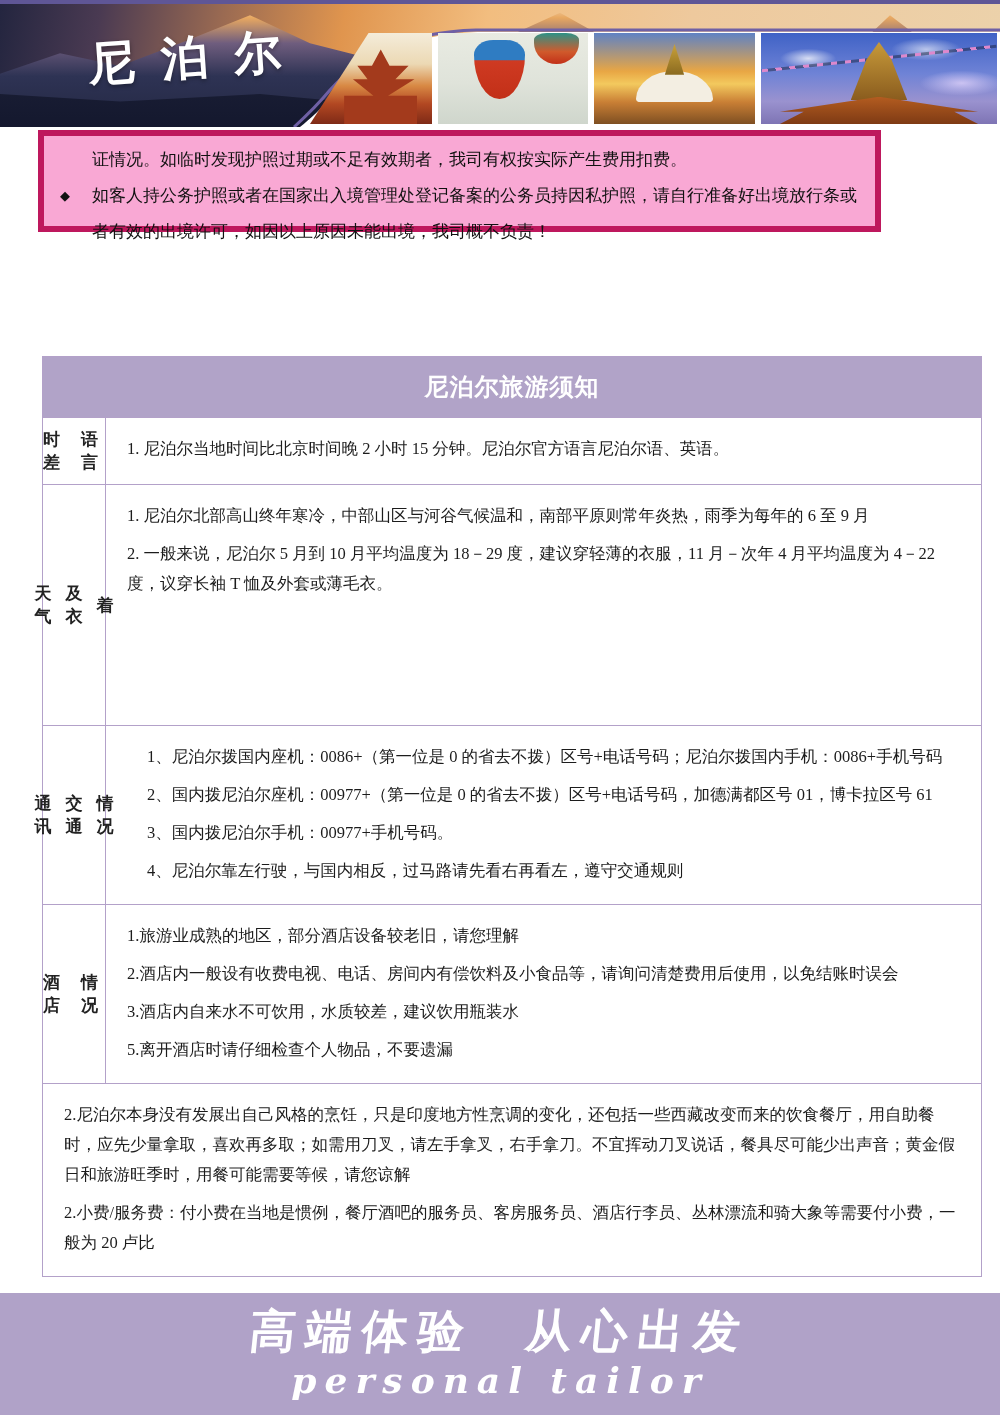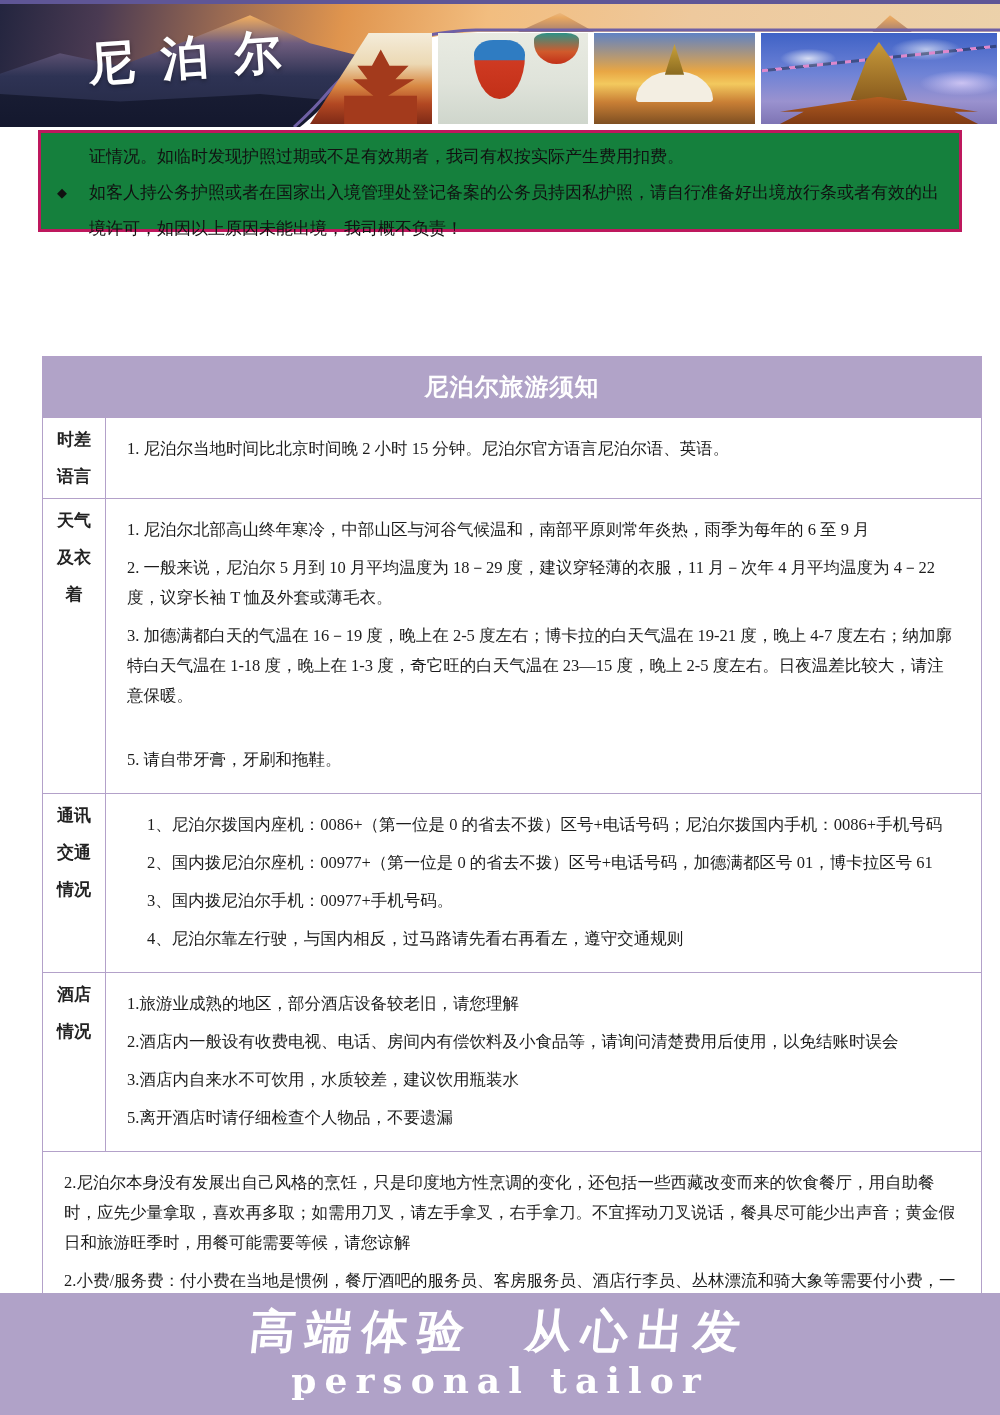--- a/index.html
+++ b/index.html
@@ -44,46 +44,46 @@
       radial-gradient(ellipse 60px 18px at 85% 55%,rgba(236,220,255,.7),rgba(255,255,255,0) 70%),
       linear-gradient(180deg,#3f62c6 0%,#6f83d6 45%,#9a92cf 75%,#7e74b4 100%);}
   .gstupa{position:absolute;left:38%;top:10%;width:24%;height:64%;
     background:linear-gradient(180deg,#c79a3a,#8a5c1e);clip-path:polygon(50% 0,72% 30%,100% 100%,0 100%,28% 30%);}
   .groof{position:absolute;left:8%;bottom:0;width:84%;height:30%;background:linear-gradient(180deg,#b35c20,#7e3a14);
     clip-path:polygon(50% 0,100% 55%,88% 55%,100% 100%,0 100%,12% 55%,0 55%);}
   .flagline{position:absolute;left:0;top:26%;width:100%;height:3px;
     background:repeating-linear-gradient(90deg,#d8c,#d8c 6px,rgba(0,0,0,.35) 6px,rgba(0,0,0,.35) 14px);transform:rotate(-6deg);}
 
   
-  .notice-box{position:absolute;left:38px;top:130px;width:924px;height:102px;box-sizing:border-box;
-    border:3px solid #be185d;background:#15803d;padding:6px 14px 6px 8px;
+  .notice-box{position:absolute;left:38px;top:130px;width:843px;height:102px;box-sizing:border-box;
+    border:6px solid #be185d;background:#f9a8d4;padding:6px 14px 6px 8px;
     font-family:"Liberation Sans","DejaVu Sans",sans-serif;font-size:17px;color:#111;}
   .notice-p{position:relative;margin:0;padding-left:40px;line-height:36px;font-weight:500;}
   .notice-bullet{position:absolute;left:8px;top:0;font-size:13px;}
 
   
   .notice-table{position:absolute;left:42px;top:356px;width:940px;box-sizing:border-box;
     border:1px solid #b3a1c9;}
   .t-header{height:60px;background:#b1a3c8;display:flex;align-items:center;justify-content:center;
     color:#fff;font-size:24px;font-weight:bold;letter-spacing:1px;
     font-family:"Liberation Sans","DejaVu Sans",sans-serif;}
   .t-row{display:flex;border-top:1px solid #b3a1c9;}
-  .t-label{width:62px;flex:0 0 62px;border-right:1px solid #b3a1c9;display:flex;flex-direction:column;
-    align-items:center;gap:14px;font-size:17px;font-weight:600;color:#222;
+  .t-label{width:62px;flex:0 0 62px;border-right:1px solid #b3a1c9;display:flex;flex-direction:row;
+    align-items:center;justify-content:center;gap:14px;font-size:17px;font-weight:600;color:#222;
     padding:10px 0;}
   .t-content{flex:1;padding:8px 14px 10px 13px;font-size:16.5px;line-height:30px;color:#1c1c1c;}
   .t-content p{margin:8px;}
   .t-content p.gap{height:18px;}
 
   
   .footer{position:absolute;left:0;top:1293px;width:1000px;height:122px;background:#b0a2c8;
     display:flex;flex-direction:column;align-items:center;justify-content:center;color:#fff;}
   .slogan-cn{font-size:46px;font-weight:bold;letter-spacing:10px;word-spacing:26px;
     transform:skewX(-6deg);font-family:"DejaVu Serif","Liberation Serif",serif;line-height:1.1;}
-  .slogan-en{font-size:36px;font-weight:600;letter-spacing:8px;
+  .slogan-en{font-size:36px;font-style:italic;font-weight:600;letter-spacing:8px;
     font-family:"DejaVu Serif","Liberation Serif",serif;line-height:1.2;margin-top:2px;}
 </style>
 </head>
 <body>
 
 <div class="page">
 
   <div class="header">
     <div class="mountain-scene">
       <div class="mtn-far"></div>
@@ -140,23 +140,21 @@
         </div>
         <div class="t-row" style="min-height: 240px;">
           <div class="t-label">
             <span>天气</span>
             <span>及衣</span>
             <span>着</span>
           </div>
           <div class="t-content">
             <p>1. 尼泊尔北部高山终年寒冷，中部山区与河谷气候温和，南部平原则常年炎热，雨季为每年的 6 至 9 月</p>
             <p>2. 一般来说，尼泊尔 5 月到 10 月平均温度为 18－29 度，建议穿轻薄的衣服，11 月－次年 4 月平均温度为 4－22 度，议穿长袖 T 恤及外套或薄毛衣。</p>
-            <p>3. 加德满都白天的气温在 16－19 度，晚上在 2-5 度左右；博卡拉的白天气温在 19-21 度，晚上 4-7 度左右；纳加廓特白天气温在 1-18 度，晚上在 1-3 度，奇它旺的白天气温在 23—15 度，晚上 2-5 度左右。日夜温差比较大，请注意保暖。</p>
             <p class="gap"></p>
-            <p>5. 请自带牙膏，牙刷和拖鞋。</p>
           </div>
         </div>
         <div class="t-row" style="min-height: 122px; gap: 20px;">
           <div class="t-label">
             <span>通讯</span>
             <span>交通</span>
             <span>情况</span>
           </div>
           <div class="t-content">
             <p>1、尼泊尔拨国内座机：0086+（第一位是 0 的省去不拨）区号+电话号码；尼泊尔拨国内手机：0086+手机号码</p>

